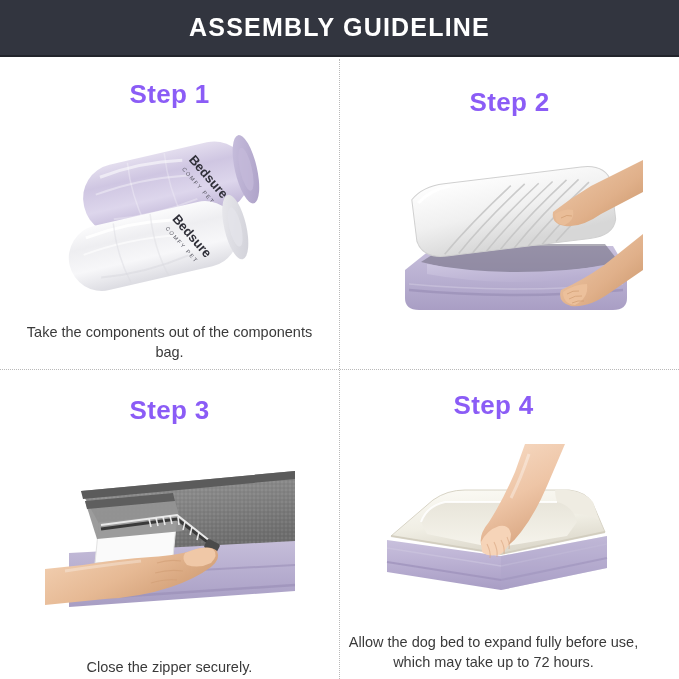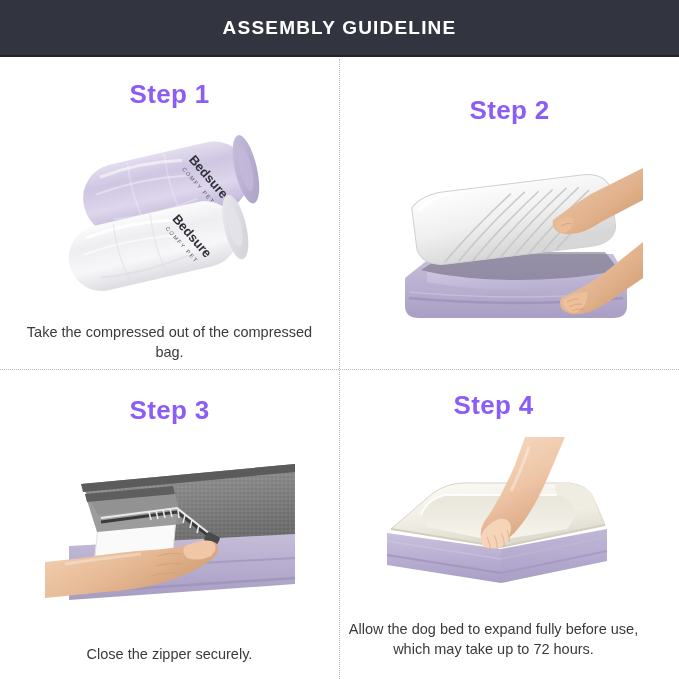--- a/index.html
+++ b/index.html
@@ -14,38 +14,38 @@
 
   
   .header{
     width:679px; height:57px;
     background:#32353f;
     display:flex; align-items:center; justify-content:center;
     border-bottom:2px solid #22242b;
   }
   .header-title{
     color:#ffffff;
-    font-size:19px;
+    font-size:25px;
     font-weight:bold;
     letter-spacing:1.2px;
   }
 
   
   .grid{
     position:absolute;
     top:59px; left:0;
     width:679px; height:620px;
   }
   .cell{
     position:absolute;
     width:339px; height:310px;
     display:flex; flex-direction:column; align-items:center;
   }
   .cell-tl{ left:0;   top:0; }
-  .cell-tr{ left:340px; top:16px; }
+  .cell-tr{ left:340px; top:8px; }
   .cell-bl{ left:0;   top:316px; }
   .cell-br{ left:324px; top:311px; }
 
   
   .div-v{
     position:absolute; left:339px; top:0;
     width:0; height:620px;
     border-left:1px dotted #b9b9b9;
   }
   .div-h{
@@ -67,21 +67,21 @@
     display:flex; align-items:center; justify-content:center;
   }
   .caption{
     font-size:14.5px;
     line-height:1.42;
     color:#3a3a3a;
     text-align:center;
     width:290px;
     padding-bottom:6px;
   }
-  .cell-bl .caption, .cell-br .caption{ padding-bottom:20px; }
+  .cell-bl .caption, .cell-br .caption{ padding-bottom:7px; }
 </style>
 </head>
 <body>
 
 <div class="header">
   <div class="header-title">ASSEMBLY GUIDELINE</div>
 </div>
 
 <div class="grid">
 
@@ -141,21 +141,21 @@
           <path d="M56 138 Q100 144 146 136" stroke="#d8d8de" stroke-width="2" fill="none" opacity=".5"></path>
           <path d="M80 88 Q76 120 84 150" stroke="#d9d9df" stroke-width="1.5" fill="none" opacity=".45"></path>
           <path d="M118 87 Q114 122 122 151" stroke="#d9d9df" stroke-width="1.5" fill="none" opacity=".4"></path>
           <g transform="rotate(62 150 120)">
             <text x="150" y="120" text-anchor="middle" font-family="'Liberation Sans', sans-serif" font-size="13" font-weight="bold" fill="#2f2f38">Bedsure</text>
             <text x="150" y="131" text-anchor="middle" font-family="'Liberation Sans', sans-serif" font-size="5.5" letter-spacing="1.6" fill="#55555f">COMFY PET</text>
           </g>
         </g>
       </svg>
     </div>
-    <div class="caption">Take the compressed out of the compressed bag.</div>
+    <div class="caption">Take the components out of the components bag.</div>
   </div>
 
   <div class="cell cell-tr">
     <div class="step-title">Step 2</div>
     <div class="art">
       <svg width="270" height="180" viewBox="0 0 270 180">
         <defs>
           <linearGradient id="coverSide2" x1="0" y1="0" x2="0" y2="1">
             <stop offset="0%" stop-color="#c8c0dc"></stop>
             <stop offset="55%" stop-color="#b7aed0"></stop>

